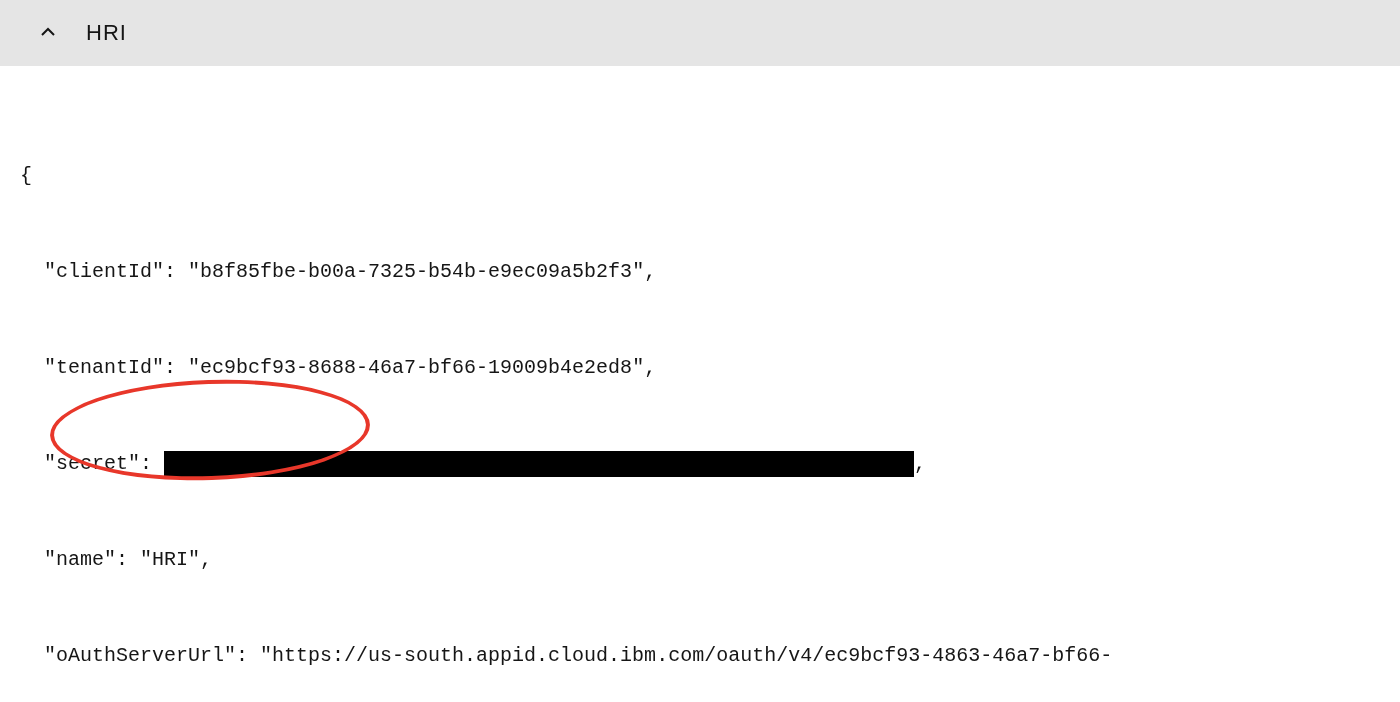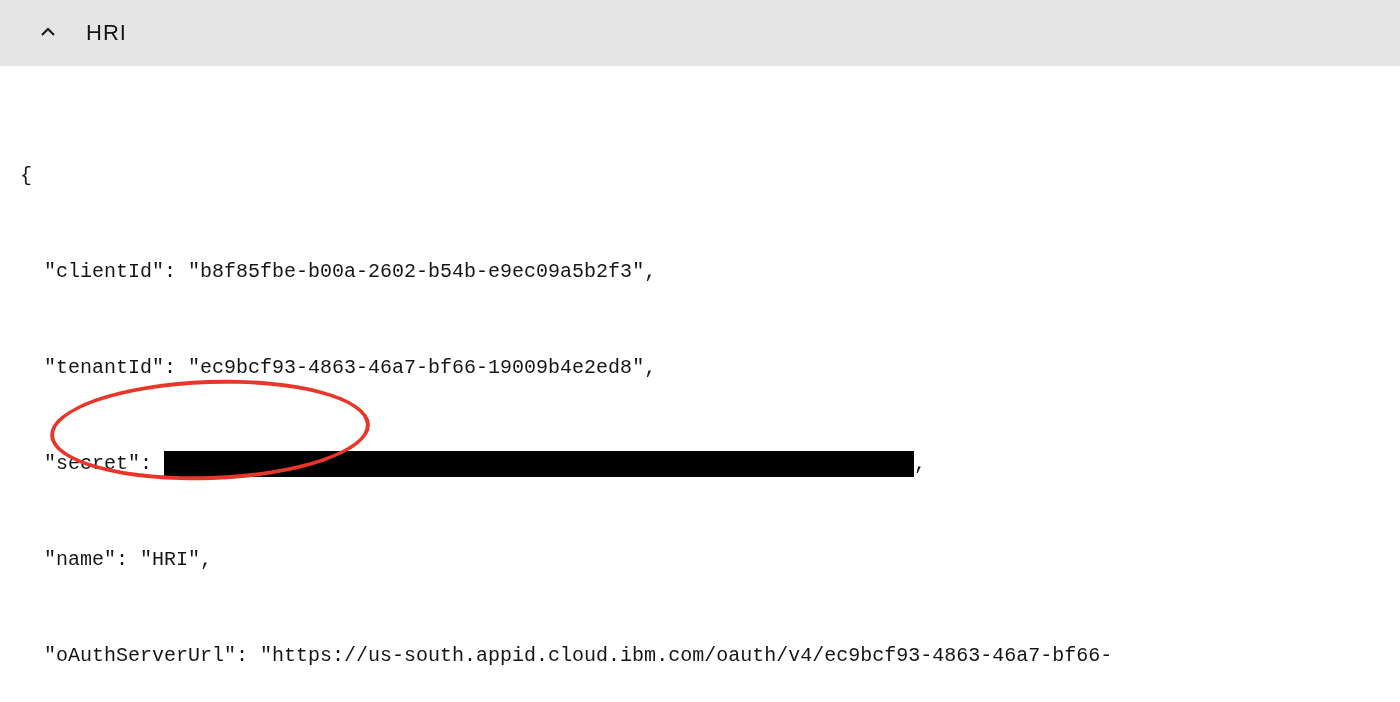--- a/index.html
+++ b/index.html
@@ -73,22 +73,22 @@
     <svg width="16" height="16" viewBox="0 0 16 16" fill="none">
       <path d="M2 11 L8 5 L14 11" stroke="#161616" stroke-width="2" fill="none"></path>
     </svg>
   </span>
   <span class="header-title">HRI</span>
 </div>
 
 <div class="content">
   <div class="json-block">
     <div class="json-line json-indent-0"><span>{</span></div>
-    <div class="json-line json-indent-1"><span>"clientId": </span><span>"<span>b8f85fbe-b00a-2602-b54b-e9ec09a5b2f3</span>",</span></div>
-    <div class="json-line json-indent-1"><span>"tenantId": </span><span>"<span>ec9bcf93-4863-46a7-bf66-19009b4e2ed8</span>",</span></div>
+    <div class="json-line json-indent-1"><span>"clientId": </span><span>"<span>b8f85fbe-b00a-7325-b54b-e9ec09a5b2f3</span>",</span></div>
+    <div class="json-line json-indent-1"><span>"tenantId": </span><span>"<span>ec9bcf93-8688-46a7-bf66-19009b4e2ed8</span>",</span></div>
     <div class="json-line json-indent-1"><span>"secret": </span><span class="redacted-box"></span><span>,</span></div>
     <div class="json-line json-indent-1"><span>"name": </span><span>"<span>HRI</span>",</span></div>
     <div class="json-line json-indent-1"><span>"oAuthServerUrl": </span><span>"<span>https://us-south.appid.cloud.ibm.com/oauth/v4/ec9bcf93-4863-46a7-bf66-</span></span></div>
     
     
     
     
     
     
     

